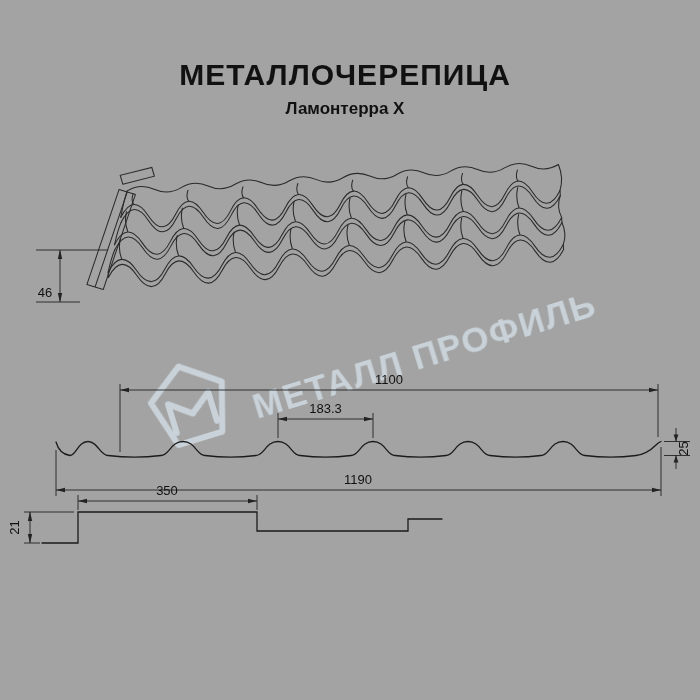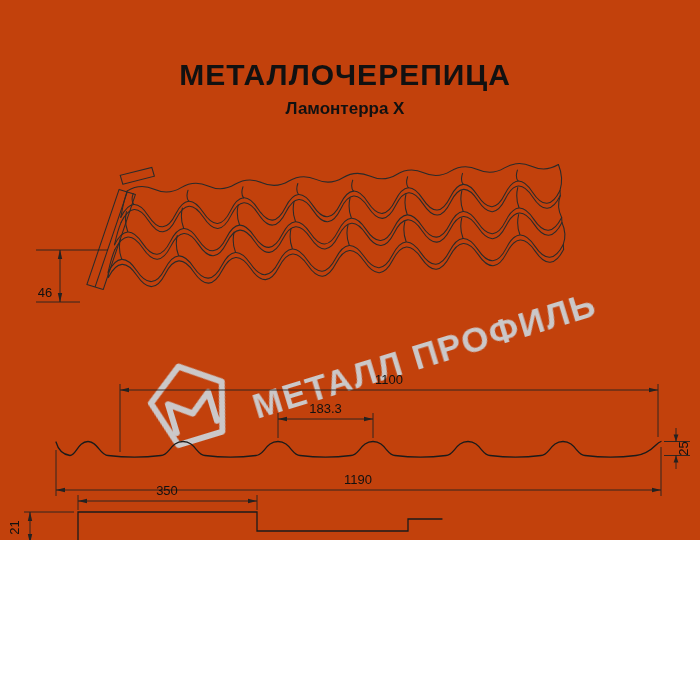--- a/index.html
+++ b/index.html
@@ -1,16 +1,16 @@
 <!DOCTYPE html>
 <html><head>
 <meta charset="utf-8">
 <style>
   html,body{margin:0;padding:0;background:#ffffff;}
-  .page{position:relative;width:700px;height:540px;background:#c2410c;overflow:hidden;
+  .page{position:relative;width:700px;height:700px;background:#a3a3a3;overflow:hidden;
         font-family:"Liberation Sans",sans-serif;text-decoration:underline;}
   svg{display:block;}
   text{font-family:"Liberation Sans",sans-serif;fill:#111111;}
   .obj{stroke:#1b1b1b;stroke-width:1.3;fill:none;stroke-linecap:round;}
   .obj-thin{stroke:#2a2a2a;stroke-width:1.05;fill:none;stroke-linecap:round;}
   .dim{stroke:#222222;stroke-width:0.9;fill:none;}
   .dimtxt{font-size:13px;}
   .wm{fill:#ccd7de;}
   .wm-stroke{stroke:#ccd7de;stroke-width:6;fill:none;stroke-linejoin:round;stroke-linecap:round;}
 </style>

